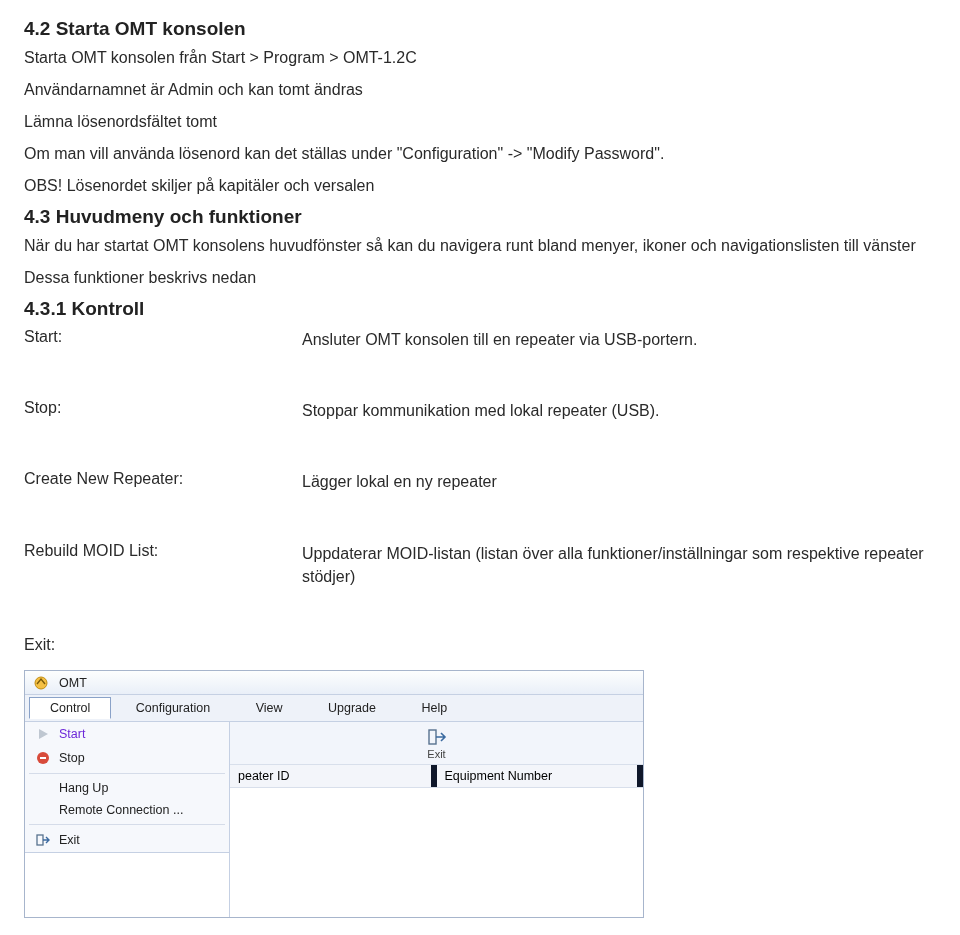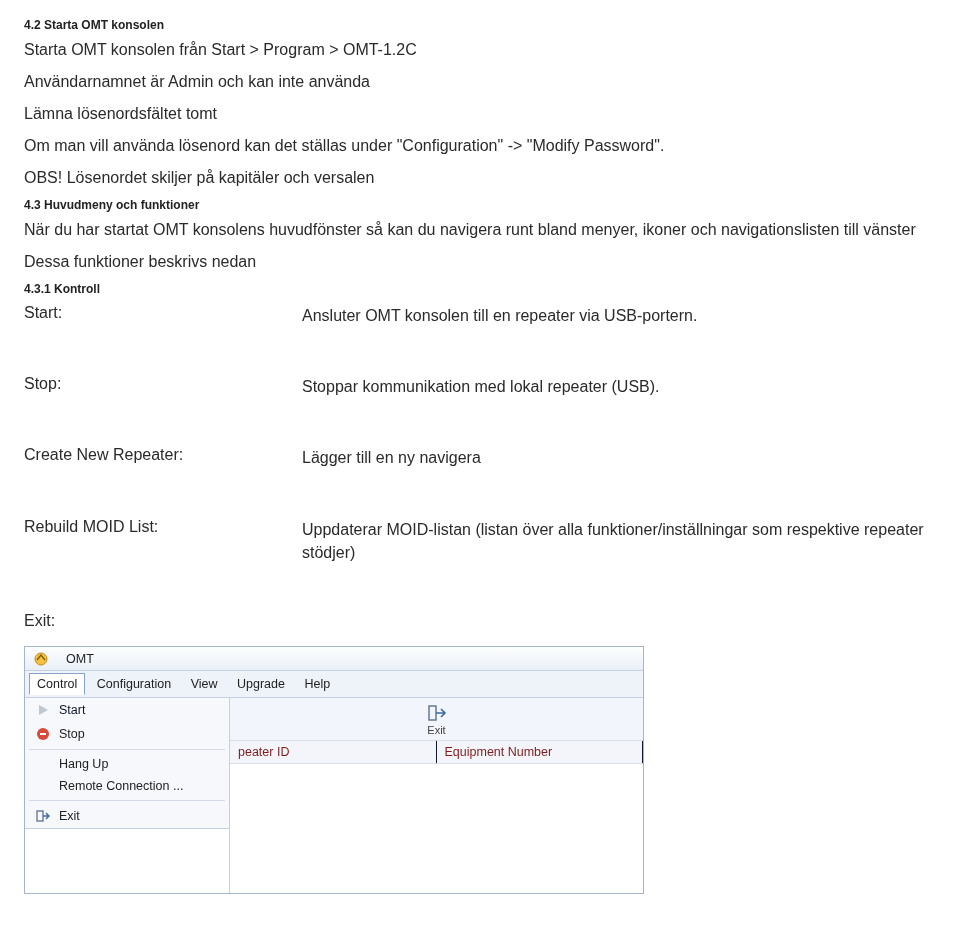--- a/index.html
+++ b/index.html
@@ -9,21 +9,21 @@
     font-family: "Segoe UI", "Trebuchet MS", Arial, sans-serif;
     color: #2a2a2a;
     font-size: 16px;
     width: 960px;
     background: #fff;
   }
   .h2 {
     font-weight: 700;
     color: #222;
     margin: 0 0 6px 0;
-    font-size: 12px;
+    font-size: 19px;
   }
   .para {
     margin: 4px 0 8px 0;
     line-height: 1.5;
   }
   .bold { font-weight: 400; }
   .defs {
     display: grid;
     grid-template-columns: 230px 1fr;
     row-gap: 6px;
@@ -41,37 +41,37 @@
     font-family: "Segoe UI", Tahoma, Arial, sans-serif;
     font-size: 12.5px;
     color: #222;
     background: #f3f6fb;
     margin-top: 10px;
     box-shadow: 0 0 0 1px #fff inset;
   }
   .titlebar {
     display: flex;
     align-items: center;
-    gap: 17px;
+    gap: 10px;
     padding: 4px 8px 3px 8px;
     background: linear-gradient(#fdfefe, #e9eff8);
     border-bottom: 1px solid #c5d0e3;
   }
   .titlebar .icon {
     width: 16px; height: 16px;
     display: inline-flex; align-items: center; justify-content: center;
   }
   .menubar {
     padding: 2px 4px;
     background: #eef2f9;
     border-bottom: 1px solid #c5d0e3;
   }
   .menubar .mitem {
     display: inline-block;
-    padding: 3px 7px;
+    padding: 3px 20px;
     border: 1px solid transparent;
   }
   .menubar .mitem.open {
     border: 1px solid #8aa2c8;
     background: #fff;
     border-bottom-color: #fff;
   }
   .workspace {
     display: flex;
     position: relative;
@@ -89,21 +89,21 @@
     border-bottom: 1px solid #c5d0e3;
   }
   .dd-item {
     display: flex;
     align-items: center;
     gap: 8px;
     padding: 4px 10px 4px 10px;
     min-height: 22px;
   }
   .dd-item .ic { width: 16px; height:16px; display:inline-flex; align-items:center; justify-content:center; }
-  .dd-item.disabled { color: #0f172a; }
+  .dd-item.disabled { color: #6d28d9; }
   .dd-item.indent { padding-left: 34px; }
   .dd-sep { height:1px; background:#d5dce9; margin:3px 4px; }
   .toolbar-strip {
     display:flex;
     align-items:center;
     justify-content:center;
     gap:4px;
     padding: 4px 0 2px 0;
     border-bottom:1px solid #d8dfeb;
     background:#f2f5fb;
@@ -118,51 +118,51 @@
     background:#fff;
   }
   .grid-head {
     display:grid;
     grid-template-columns: 1fr 1fr;
     background:#f3f5fa;
     border-bottom:1px solid #d8dfeb;
   }
   .grid-head .cell{
     padding:4px 8px;
-    border-right:1px solid #0f172a;
-    color:#7f1d1d;
+    border-right:6px solid #0f172a;
+    color:#000000;
   }
   svg { display:block; }
 </style>
 </head>
 <body>
 
 <div class="h2">4.2 Starta OMT konsolen</div>
 <div class="para">Starta OMT konsolen från Start &gt; Program &gt; OMT-1.2C</div>
 <div class="para">
-  <span>Användarnamnet är </span><span class="bold">Admin</span><span> och kan inte använda</span>
+  <span>Användarnamnet är </span><span class="bold">Admin</span><span> och kan tomt ändras</span>
 </div>
 <div class="para">Lämna lösenordsfältet tomt</div>
 <div class="para">Om man vill använda lösenord kan det ställas under "Configuration" -&gt; "Modify Password".</div>
 <div class="para">OBS! Lösenordet skiljer på kapitäler och versalen</div>
 
 <div class="h2">4.3 Huvudmeny och funktioner</div>
 <div class="para">När du har startat OMT konsolens huvudfönster så kan du navigera runt bland menyer, ikoner och navigationslisten till vänster</div>
 <div class="para">Dessa funktioner beskrivs nedan</div>
 
 <div class="h2">4.3.1 Kontroll</div>
 <div class="defs">
   <div class="term">Start:</div>
   <div class="def">Ansluter OMT konsolen till en repeater via USB-portern.</div>
 
   <div class="term">Stop:</div>
   <div class="def">Stoppar kommunikation med lokal repeater (USB).</div>
 
   <div class="term">Create New Repeater:</div>
-  <div class="def">Lägger till en ny navigera</div>
+  <div class="def">Lägger lokal en ny repeater</div>
 
   <div class="term">Rebuild MOID List:</div>
   <div class="def">Uppdaterar MOID-listan (listan över alla funktioner/inställningar som respektive repeater stödjer)</div>
 
   <div class="term">Exit:</div>
 </div>
 
 <div class="omt-window">
   <div class="titlebar">
     <span class="icon">

